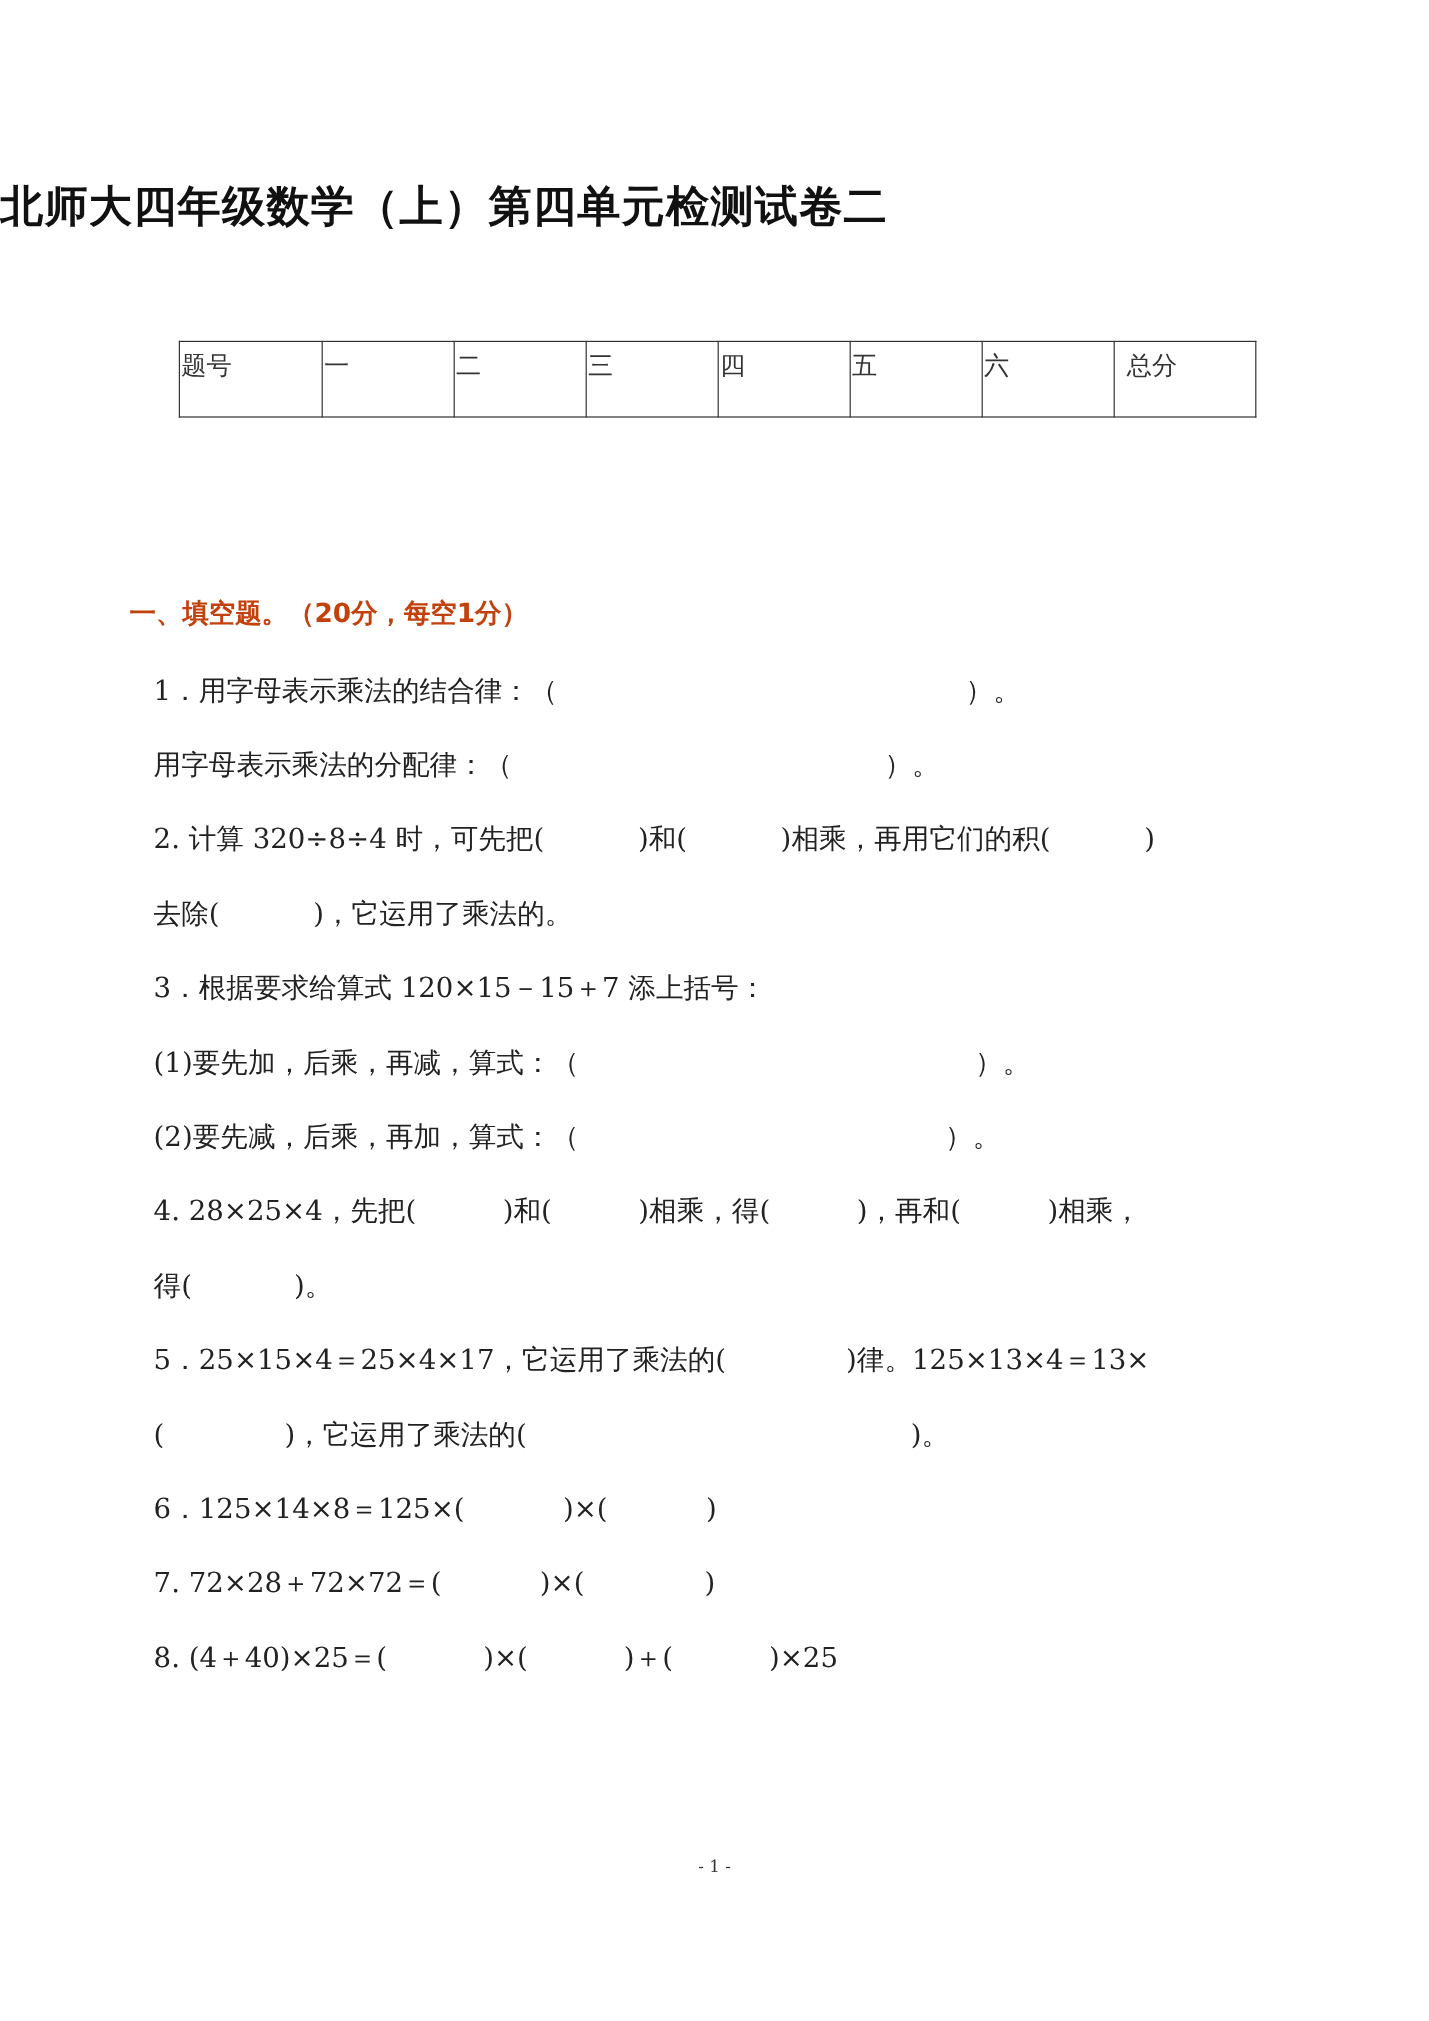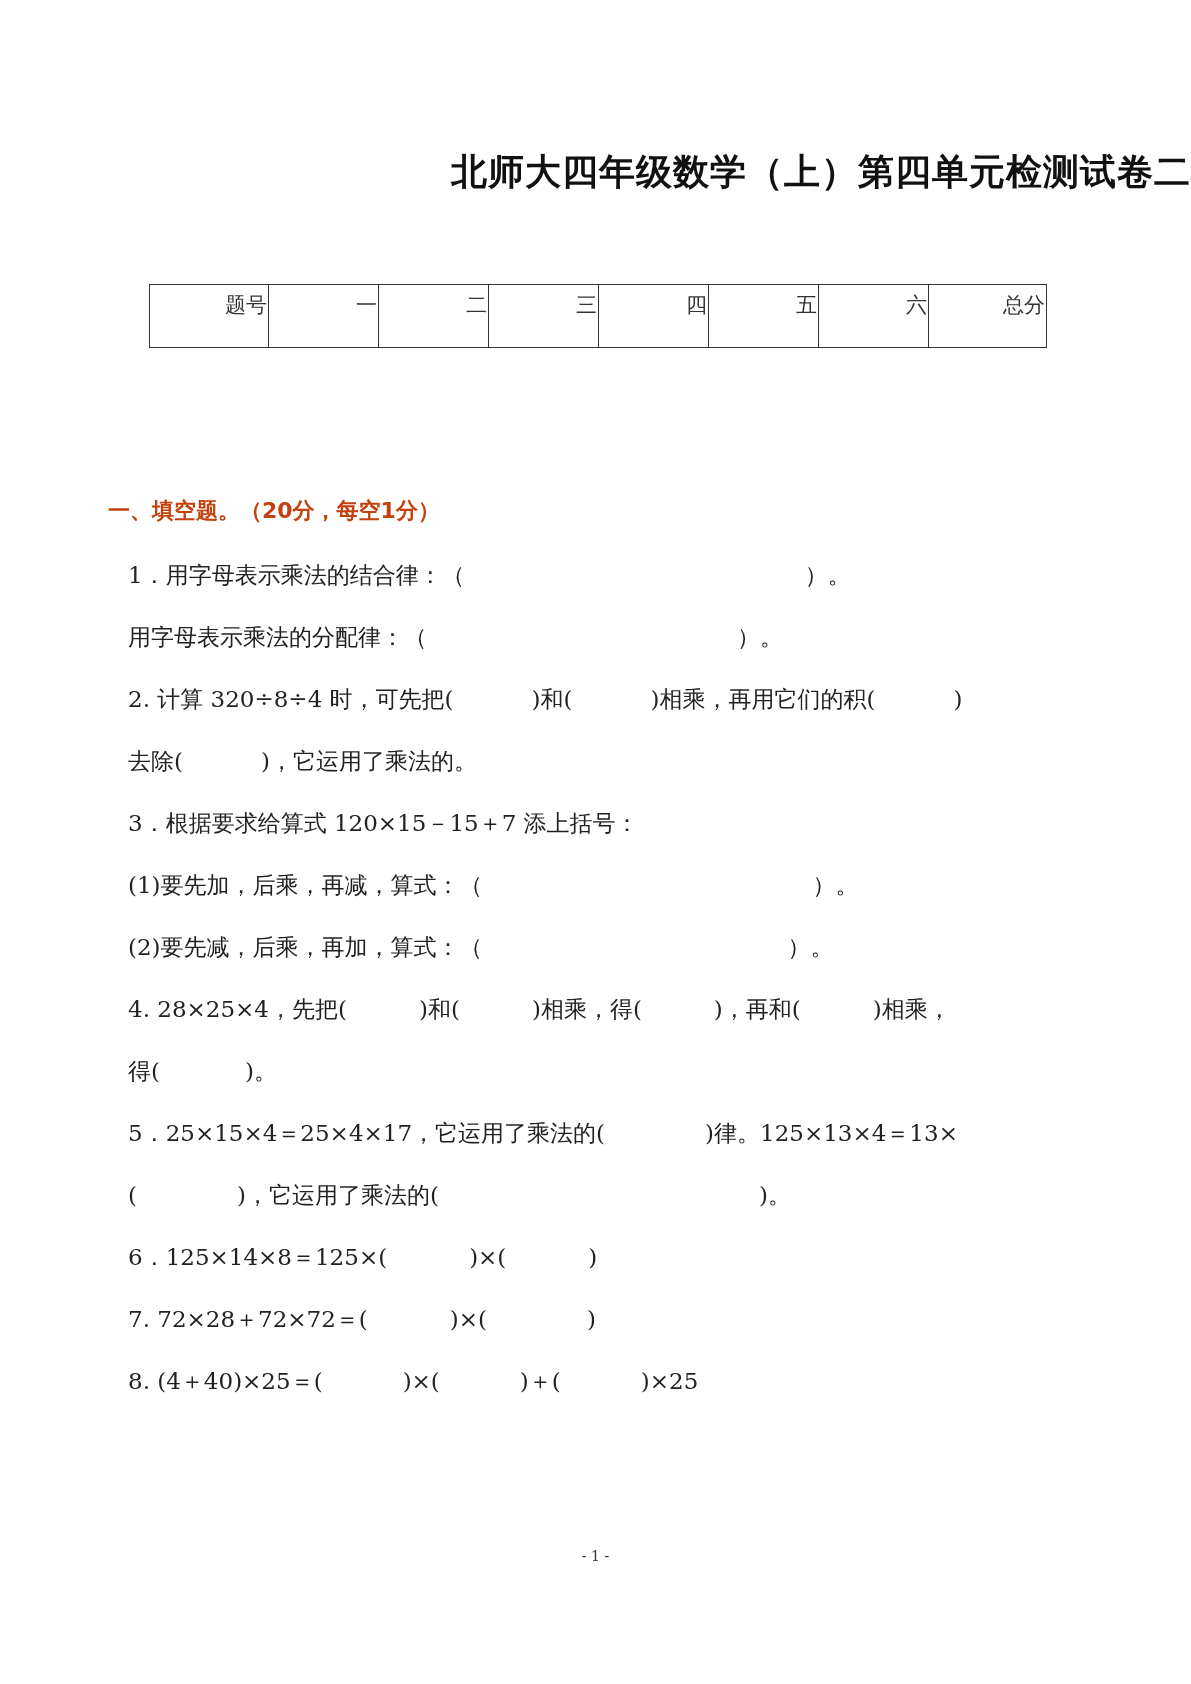--- a/index.html
+++ b/index.html
@@ -1,26 +1,26 @@
 <!DOCTYPE html>
 <html><head>
   <meta charset="utf-8">
   <style>
     html, body { margin: 0; padding: 0; background: #ffffff; }
     body { width: 1191px; height: 1684px; position: relative; overflow: hidden;
            font-family: "DejaVu Serif", "Liberation Serif", serif; color: #111; }
-    .title { position: absolute; top: 148px; left: 0; width: 1191px; text-align: right;
+    .title { position: absolute; top: 148px; left: 0; width: 1191px; text-align: left;
              font-family: "DejaVu Sans", "Liberation Sans", sans-serif; font-weight: bold;
              font-size: 36px; letter-spacing: 1px; color: #111; }
     table.score { position: absolute; top: 284px; left: 149px; width: 898px; border-collapse: collapse; }
     table.score td { border: 1.5px solid #333; height: 55px; font-size: 21px; vertical-align: top;
-                     padding-top: 6px; text-align: right; color: #333; }
+                     padding-top: 6px; text-align: left; color: #333; }
     table.score td.first { width: 116px; }
     table.score td.mid { width: 107px; }
-    table.score td.last { text-align: right; padding-left: 10px; }
+    table.score td.last { text-align: left; padding-left: 10px; }
     .section { position: absolute; left: 108px; top: 496px; font-size: 22px; font-weight: bold;
                font-family: "DejaVu Sans", "Liberation Sans", sans-serif; color: #c2410c; }
     .line { position: absolute; left: 110px; font-size: 23px; white-space: pre; color: #222; margin-left: 18px; }
     .gap { display: inline-block; }
     .footer { position: absolute; top: 1548px; left: 0; width: 1191px; text-align: center; font-size: 14px; color: #333; }
   </style>
 </head>
 <body>
 
 <div class="title">北师大四年级数学（上）第四单元检测试卷二</div>

